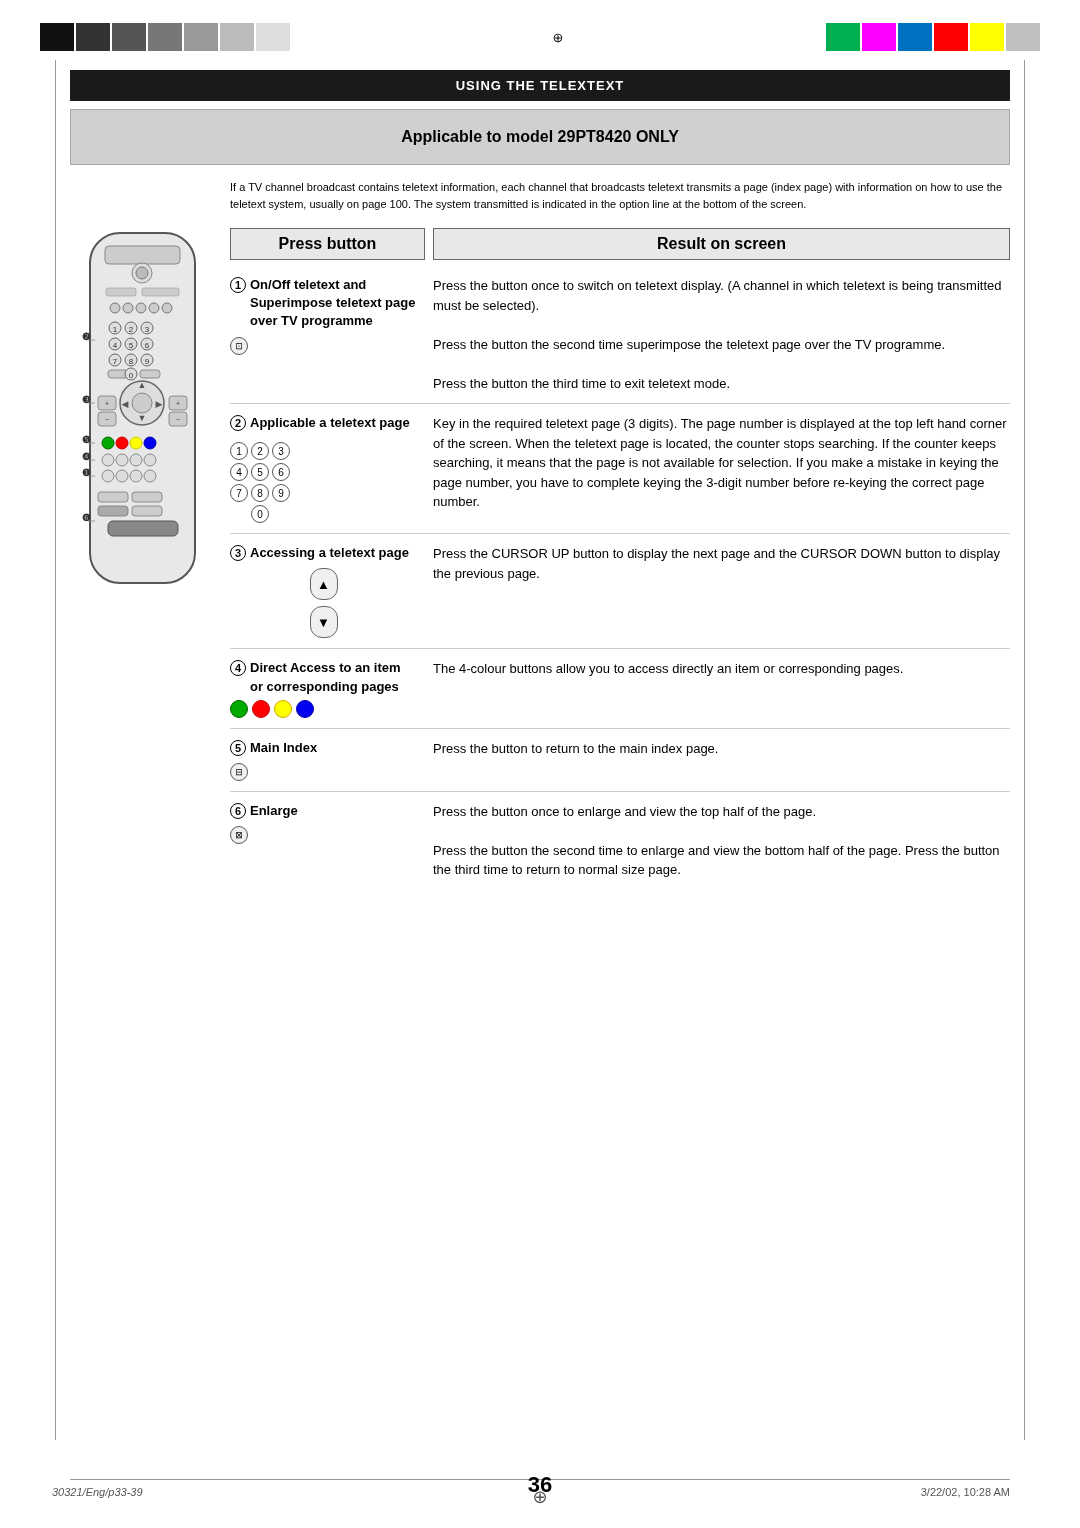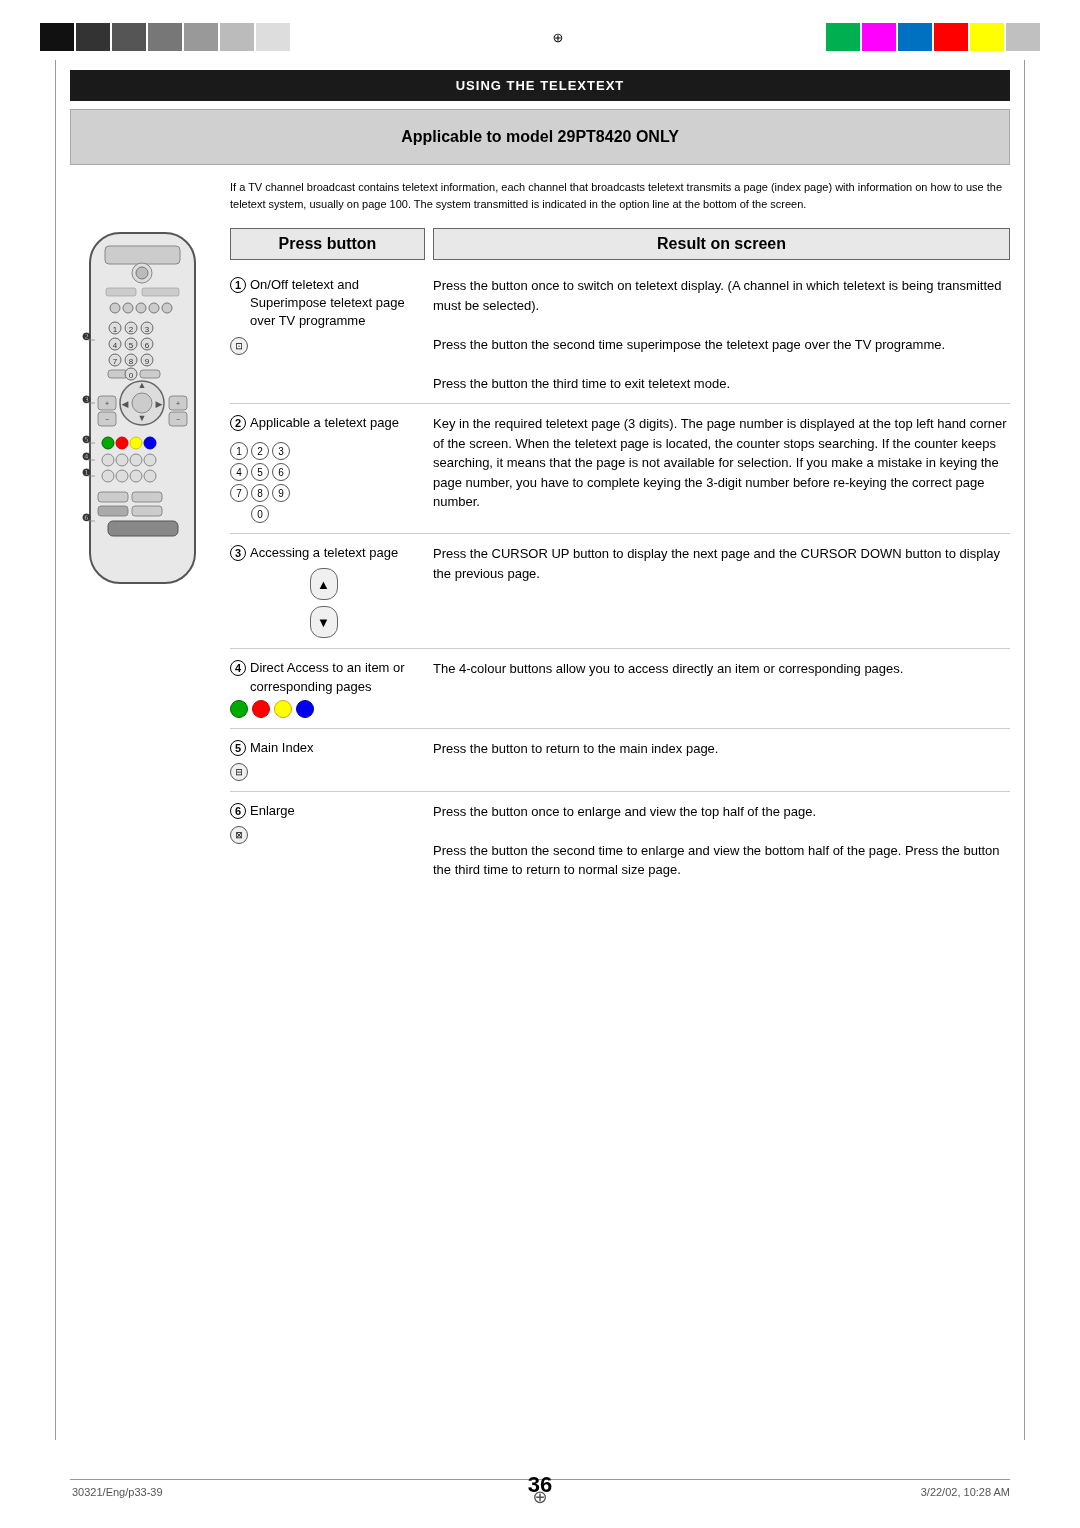--- a/index.html
+++ b/index.html
@@ -176,21 +176,21 @@
       width: 16px;
       height: 16px;
       border-radius: 50%;
       border: 1.5px solid #000;
       font-size: 11px;
       font-weight: bold;
       flex-shrink: 0;
       margin-top: 1px;
     }
     .press-label-text {
-      font-weight: normal;
+      font-weight: bold;
       font-size: 13px;
       line-height: 1.4;
     }
 
     .icon-area {
       margin-top: 6px;
       display: flex;
       align-items: center;
       gap: 4px;
       flex-wrap: wrap;
@@ -246,23 +246,24 @@
       left: 0; right: 0;
       display: flex;
       justify-content: center;
       align-items: center;
       font-size: 22px;
       font-weight: bold;
     }
     .footer-left {
       position: absolute;
       bottom: 30px;
-      left: 72px;
+      left: 52px;
       font-size: 11px;
       color: #555;
+      font-style: italic;
     }
     .footer-right {
       position: absolute;
       bottom: 30px;
       right: 70px;
       font-size: 11px;
       color: #555;
     }
     .footer-center-line {
       position: absolute;

